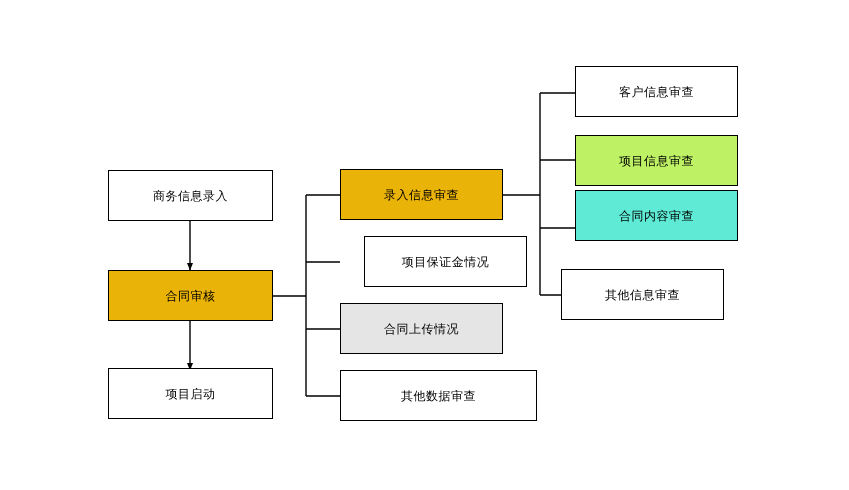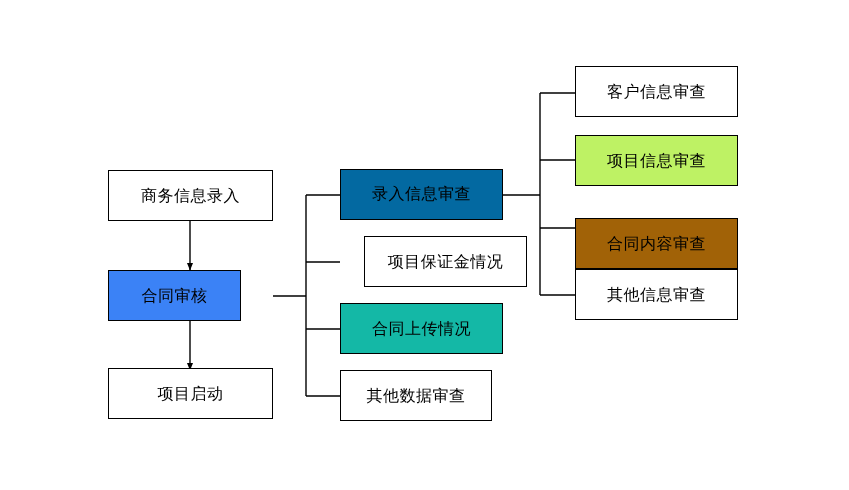--- a/index.html
+++ b/index.html
@@ -30,21 +30,21 @@
     position: absolute;
     box-sizing: border-box;
     background: #ffffff;
     border: 1.4px solid #000000;
     display: flex;
     align-items: center;
     justify-content: center;
     z-index: 2;
   }
   .node-label {
-    font-size: 16px;
+    font-size: 12px;
     color: #000000;
     line-height: 1;
     letter-spacing: 0.5px;
     white-space: nowrap;
     user-select: none;
   }
 </style>
 </head>
 <body>
 
@@ -75,45 +75,45 @@
         <line x1="540" y1="160" x2="575" y2="160"></line>
         <line x1="540" y1="228" x2="575" y2="228"></line>
         <line x1="540" y1="295" x2="575" y2="295"></line>
       </g>
   </svg>
 
   <div id="nodes-layer">
       <div class="node-box" style="left: 108px; top: 170px; width: 165px; height: 51px; border-color: rgb(0, 0, 0); background: rgb(255, 255, 255);">
         <span class="node-label">商务信息录入</span>
       </div>
-      <div class="node-box" style="left: 108px; top: 270px; width: 133px; height: 51px; border-color: rgb(0, 0, 0); background: #3b82f6;">
+      <div class="node-box" style="left: 108px; top: 270px; width: 165px; height: 51px; border-color: rgb(0, 0, 0); background: #eab308;">
         <span class="node-label">合同审核</span>
       </div>
       <div class="node-box" style="left: 108px; top: 368px; width: 165px; height: 51px; border-color: rgb(0, 0, 0); background: rgb(255, 255, 255);">
         <span class="node-label">项目启动</span>
       </div>
-      <div class="node-box" style="left: 340px; top: 169px; width: 163px; height: 51px; border-color: rgb(0, 0, 0); background: #0369a1; font-family: Liberation Mono, monospace;">
+      <div class="node-box" style="left: 340px; top: 169px; width: 163px; height: 51px; border-color: rgb(0, 0, 0); background: #eab308;">
         <span class="node-label">录入信息审查</span>
       </div>
       <div class="node-box" style="left: 340px; top: 236px; width: 163px; height: 51px; border-color: rgb(0, 0, 0); background: rgb(255, 255, 255); margin-left: 24px;">
         <span class="node-label">项目保证金情况</span>
       </div>
-      <div class="node-box" style="left: 340px; top: 303px; width: 163px; height: 51px; border-color: rgb(0, 0, 0); background: #14b8a6;">
+      <div class="node-box" style="left: 340px; top: 303px; width: 163px; height: 51px; border-color: rgb(0, 0, 0); background: #e5e5e5;">
         <span class="node-label">合同上传情况</span>
       </div>
-      <div class="node-box" style="left: 340px; top: 370px; width: 152px; height: 51px; border-color: rgb(0, 0, 0); background: rgb(255, 255, 255); align-items: center;">
+      <div class="node-box" style="left: 340px; top: 370px; width: 197px; height: 51px; border-color: rgb(0, 0, 0); background: rgb(255, 255, 255); align-items: center;">
         <span class="node-label">其他数据审查</span>
       </div>
       <div class="node-box" style="left: 575px; top: 66px; width: 163px; height: 51px; border-color: rgb(0, 0, 0); background: rgb(255, 255, 255);">
         <span class="node-label">客户信息审查</span>
       </div>
       <div class="node-box" style="left: 575px; top: 135px; width: 163px; height: 51px; border-color: rgb(0, 0, 0); background: #bef264;">
         <span class="node-label">项目信息审查</span>
       </div>
-      <div class="node-box" style="left: 575px; top: 218px; width: 163px; height: 51px; border-color: rgb(0, 0, 0); background: #a16207;">
+      <div class="node-box" style="left: 575px; top: 190px; width: 163px; height: 51px; border-color: rgb(0, 0, 0); background: #5eead4;">
         <span class="node-label">合同内容审查</span>
       </div>
-      <div class="node-box" style="left: 575px; top: 269px; width: 163px; height: 51px; border-color: rgb(0, 0, 0); background: rgb(255, 255, 255);">
+      <div class="node-box" style="left: 561px; top: 269px; width: 163px; height: 51px; border-color: rgb(0, 0, 0); background: rgb(255, 255, 255);">
         <span class="node-label">其他信息审查</span>
       </div>
     </div>
 
 </div>
 
 </body></html>

